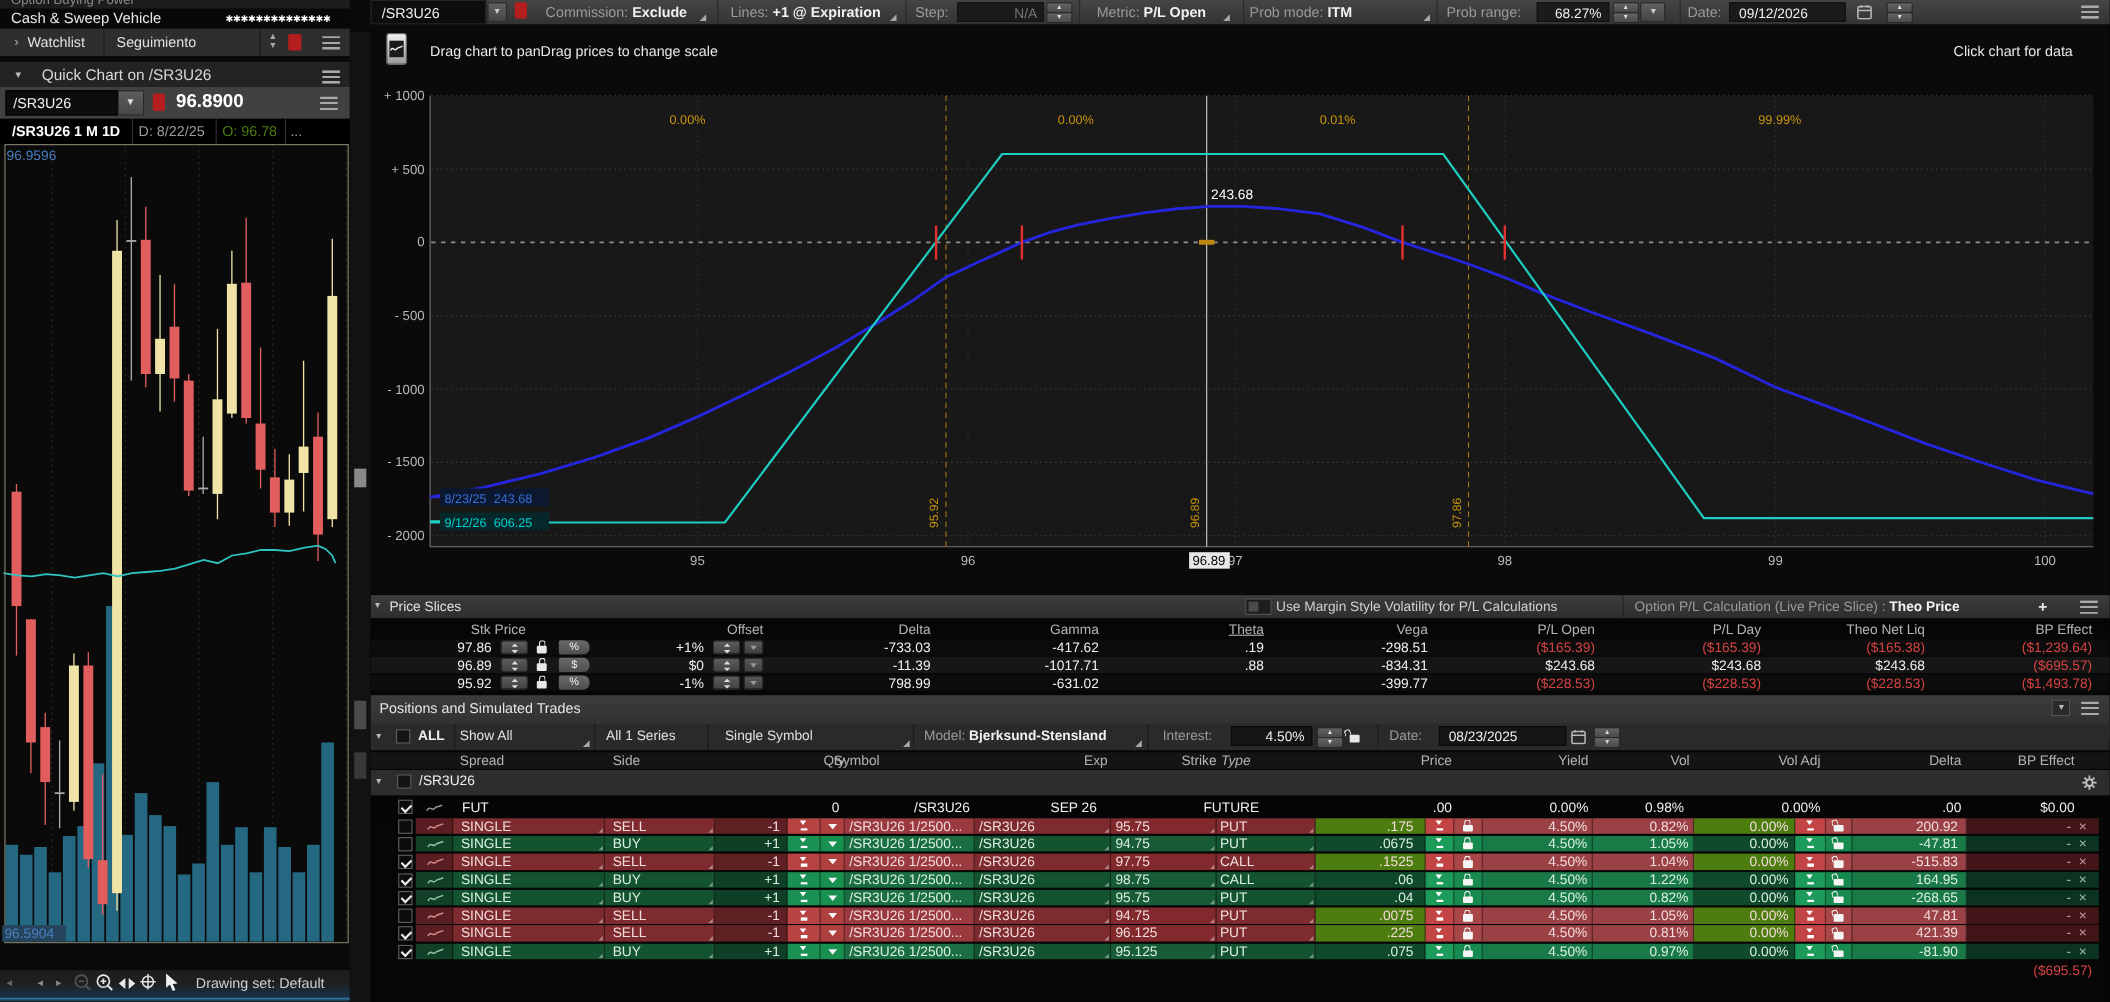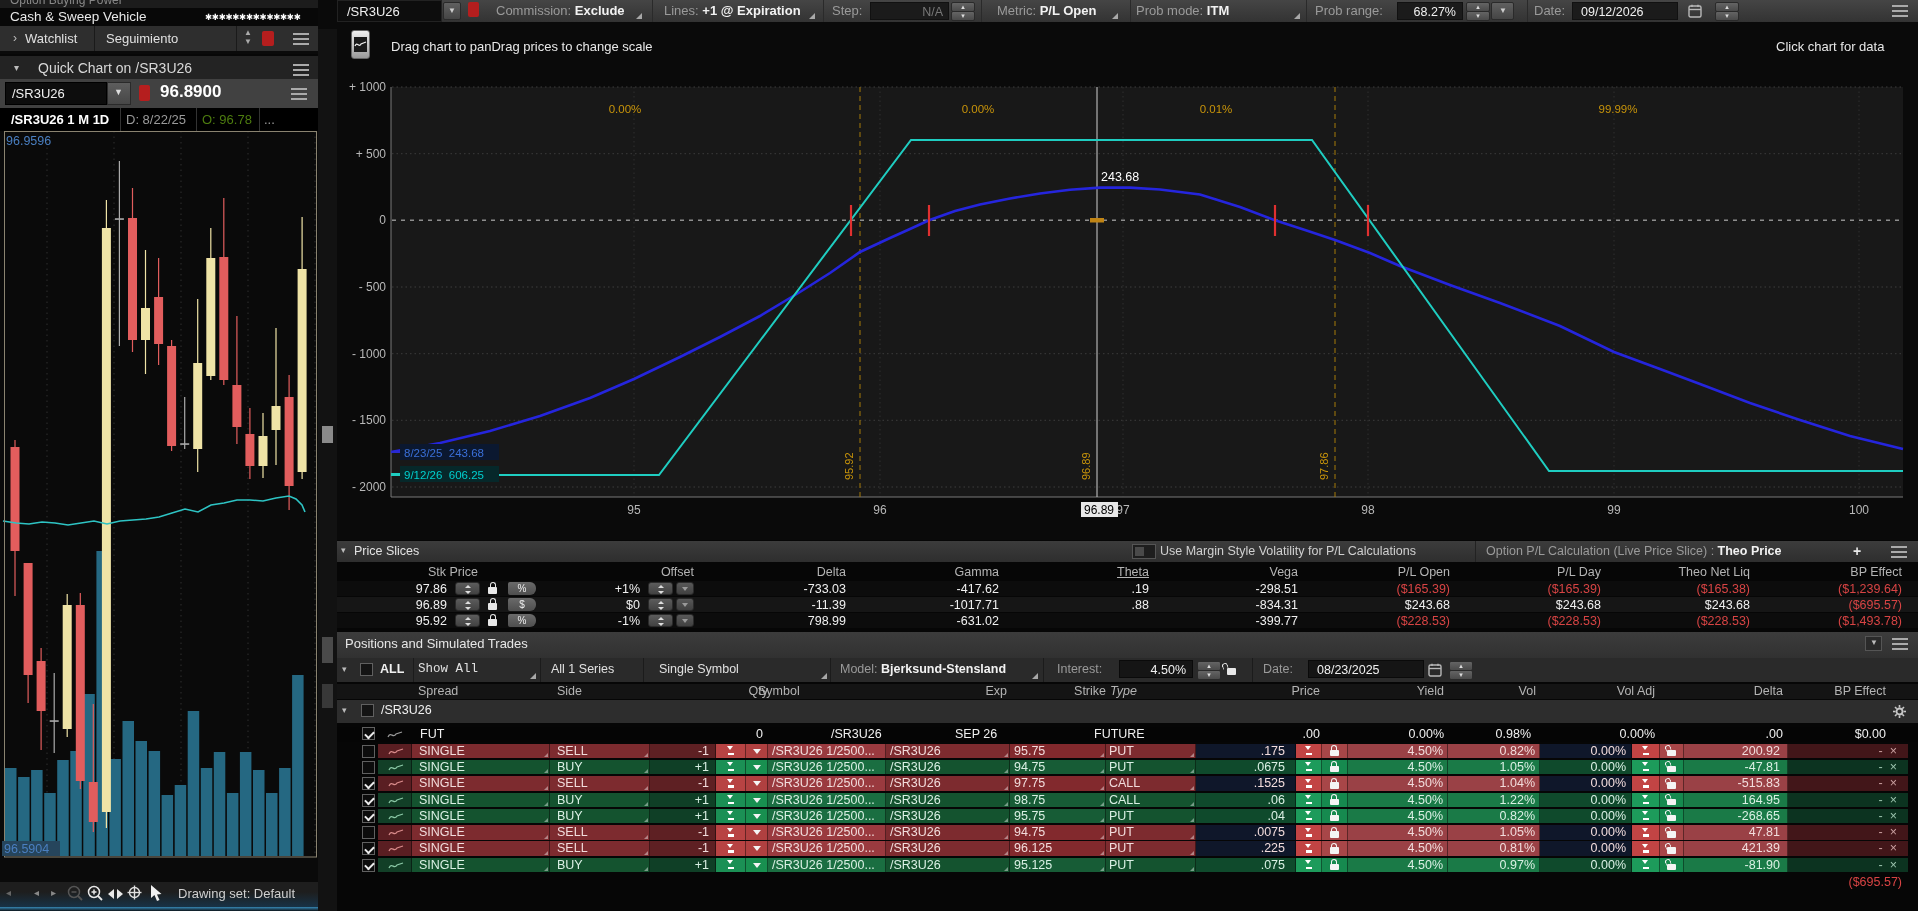--- a/index.html
+++ b/index.html
@@ -35,21 +35,21 @@
   .cy1{width:118px;padding-left:4px} .cy2{width:124px;padding-left:4px}
   .cst{width:96px;padding-left:4px} .cty{width:90px;padding-left:3px}
   .cpr{width:100px;text-align:right;padding-right:10px} .cs2{width:26px} .cl1{width:26px}
   .cyl{width:100px;text-align:right;padding-right:4px} .cvl{width:92px;text-align:right;padding-right:4px}
   .cva{width:92px;text-align:right;padding-right:5px} .cs3{width:28px} .cl2{width:24px}
   .cde{width:104px;text-align:right;padding-right:7px} .ctl{width:120px;text-align:right;padding-right:11px;border-right:none!important}
   .r{color:#f2dcdc; box-shadow:inset 0 1px 0 rgba(255,130,130,0.25);}
   .g{color:#daf0e4; box-shadow:inset 0 1px 0 rgba(80,230,150,0.3);}
   .r .ci{background:#5a1e22} .r .csp,.r .csd,.r .cty,.r .cy2{background:#7d2b2f}
   .r .cq{background:#5e2023} .r .cs1{background:#b84343} .r .cdd{background:#b04040}
-  .r .cy1{background:#9a3a3f} .r .cst{background:#82292d} .r .cpr,.r .cva{background:#0f172a}
+  .r .cy1{background:#9a3a3f} .r .cst{background:#82292d} .r .cpr,.r .cva{background:#4d7c0f}
   .r .cs2,.r .cs3{background:#c24444} .r .cl1,.r .cl2{background:#a84648}
   .r .cyl,.r .cvl,.r .cde{background:#9a4146} .r .ctl{background:#421619;color:#caa0a0}
   .g .ci{background:#123f27} .g .csp,.g .csd,.g .cty,.g .cy2{background:#14532f}
   .g .cq{background:#0f3f26} .g .cs1{background:#1b9055} .g .cdd{background:#189050}
   .g .cy1{background:#1a6e41} .g .cst{background:#175c36} .g .cpr,.g .cva{background:#0f4a2c}
   .g .cs2,.g .cs3{background:#1d9b5b} .g .cl1,.g .cl2{background:#168a4f}
   .g .cyl,.g .cvl,.g .cde{background:#1a7a47} .g .ctl{background:#0c3320;color:#9cc4ae}
   .spud::before { content:""; position:absolute; left:50%; top:2.5px; margin-left:-3.5px;
     border-left:3.5px solid transparent; border-right:3.5px solid transparent; border-top:4px solid #fff; }
   .spud::after { content:""; position:absolute; left:50%; top:9px; margin-left:-3px; width:6px; height:2.5px; background:#fff; }
@@ -490,21 +490,21 @@
         <span class="abs" style="left:4px;top:1px;color:#bbb;font-size:8px;">▼</span>
       </div>
       <span class="hamb abs" style="left:1555px;top:6px;"></span>
     </div>
 
     <div class="abs" style="left:0;top:26px;width:1581px;height:24px;background:#2a2a2a;font-size:12.5px;">
       <span class="abs" style="left:5px;top:6px;color:#bbb;font-size:9px;">▾</span>
       <div class="cb abs" style="left:23px;top:5px;background:#141414;"></div>
       <span class="abs" style="left:43px;top:4px;color:#f0f0f0;font-weight:bold;">ALL</span>
       <div class="abs" style="left:76px;top:0;width:1px;height:24px;background:#1b1b1b;"></div>
-      <span class="abs" style="left:81px;top:4px;color:#e0e0e0;font-family:Liberation Mono, monospace;">Show All</span>
+      <span class="abs" style="left:81px;top:4px;color:#e0e0e0;">Show All</span>
       <div class="abs" style="left:203px;top:0;width:1px;height:24px;background:#1b1b1b;"></div>
       <span class="abs" style="left:214px;top:4px;color:#e0e0e0;">All 1 Series</span>
       <div class="abs" style="left:306px;top:0;width:1px;height:24px;background:#1b1b1b;"></div>
       <span class="abs" style="left:322px;top:4px;color:#e0e0e0;">Single Symbol</span>
       <div class="abs" style="left:493px;top:0;width:1px;height:24px;background:#1b1b1b;"></div>
       <span class="abs" style="left:503px;top:4px;color:#9a9a9a;">Model: <b style="color:#f2f2f2;">Bjerksund-Stensland</b></span>
       <div class="abs" style="left:706px;top:0;width:1px;height:24px;background:#1b1b1b;"></div>
       <span class="abs" style="left:720px;top:4px;color:#9a9a9a;">Interest:</span>
       <div class="abs" style="left:782px;top:2px;width:74px;height:18px;background:#151515;border:1px solid #0a0a0a;">
         <span class="abs" style="right:6px;top:2px;color:#f0f0f0;">4.50%</span>

